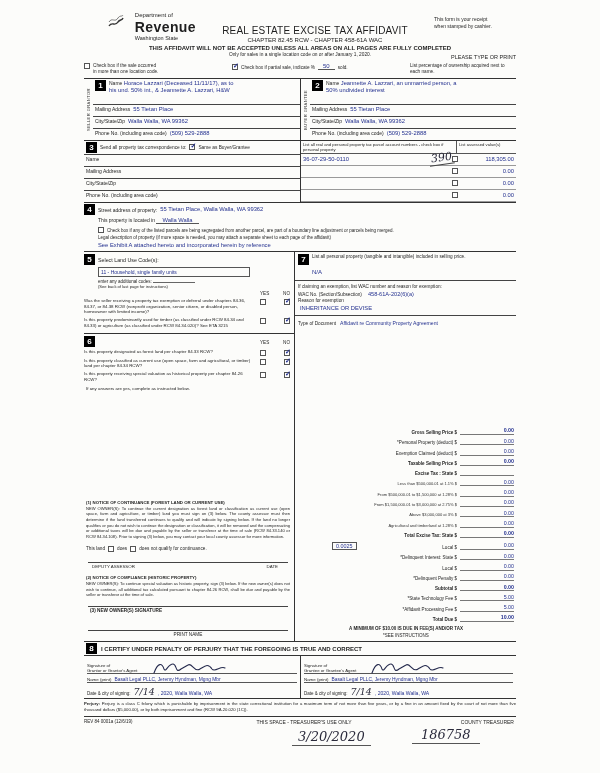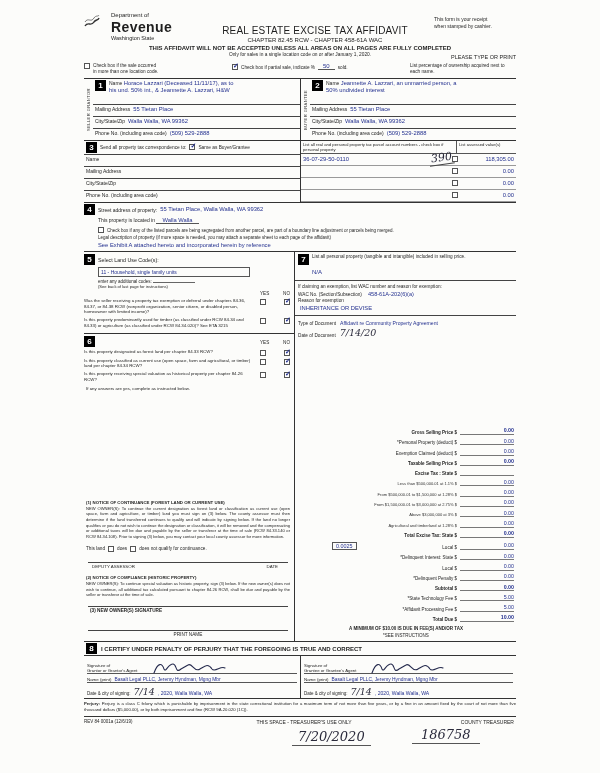--- a/index.html
+++ b/index.html
@@ -12,21 +12,21 @@
   .hand{font-family:"DejaVu Serif",serif;font-style:italic;color:#2b2b3c;}
   .lbl{font-size:5px;}
   .b{font-weight:bold;}
   .cb{display:inline-block;width:6px;height:6px;border:1px solid #555;background:#fff;
       position:relative;vertical-align:middle;flex:none;}
   .cb .ck{position:absolute;left:0;top:-3px;font-size:7px;line-height:7px;color:#23308f;font-weight:bold;}
   .numbox{display:inline-flex;align-items:center;justify-content:center;width:11px;height:11px;
           background:#000;color:#fff;font-size:8px;font-weight:bold;flex:none;}
   
   .header{display:flex;align-items:flex-start;height:33px;}
-  .logo{width:112px;line-height:1.15;display:flex;gap:11px;}
+  .logo{width:112px;line-height:1.15;display:flex;gap:11px;justify-content:flex-end;}
   .logo-wave{margin-top:3px;}
   .logo-small{font-size:6px;}
   .logo-big{font-size:14px;font-weight:bold;letter-spacing:.4px;}
   .logo-sub{font-size:5.5px;}
   .title-block{flex:1;text-align:center;padding-top:3px;}
   .form-title{font-size:10px;font-weight:normal;letter-spacing:.2px;margin-top:10px;}
   .form-chapter{font-size:6px;margin-top:1px;}
   .receipt-note{width:82px;font-size:5px;padding-top:4px;line-height:1.3;}
   .notice-bold{text-align:center;font-size:6px;font-weight:bold;}
   .only-row{position:relative;text-align:center;font-size:4.8px;height:11px;padding-top:1px;}
@@ -426,24 +426,20 @@
           <span>WAC No. (Section/Subsection)</span>
           <span class="wacval v">458-61A-202(6)(a)</span>
         </div>
         <div class="s7t">Reason for exemption</div>
         <div class="reasonval v">INHERITANCE OR DEVISE</div>
         <div class="s7div"></div>
         <div class="docrow">
           <span>Type of Document</span>
           <span class="docval v">Affidavit re Community Property Agreement</span>
         </div>
-        <div class="docrow">
-          <span>Date of Document</span>
-          <span class="hand datehand">7/14/20</span>
-        </div>
 
         <div class="money">
           <div class="mrow b">
             <span class="ml">Gross Selling Price $</span>
             <span class="mv v">0.00</span>
           </div>
           <div class="mrow">
             <span class="ml">*Personal Property (deduct) $</span>
             <span class="mv v">0.00</span>
           </div>
@@ -570,18 +566,18 @@
 
   <div class="perjury">
     <span class="b">Perjury:</span>
     <span>Perjury is a class C felony which is punishable by imprisonment in the state correctional institution for a maximum term of not more than five years, or by a fine in an amount fixed by the court of not more than five thousand dollars ($5,000.00), or by both imprisonment and fine (RCW 9A.20.020 (1C)).</span>
   </div>
 
   <div class="footer">
     <span class="rev">REV 84 0001a (12/6/19)</span>
     <span class="space">THIS SPACE - TREASURER'S USE ONLY</span>
     <span class="treas">COUNTY TREASURER</span>
-    <span class="hand stamp-date">7/20/2020</span>
+    <span class="hand stamp-date">3/20/2020</span>
     <span class="hand stamp-num">186758</span>
   </div>
 
 </div>
 </div>
 
 </body></html>

